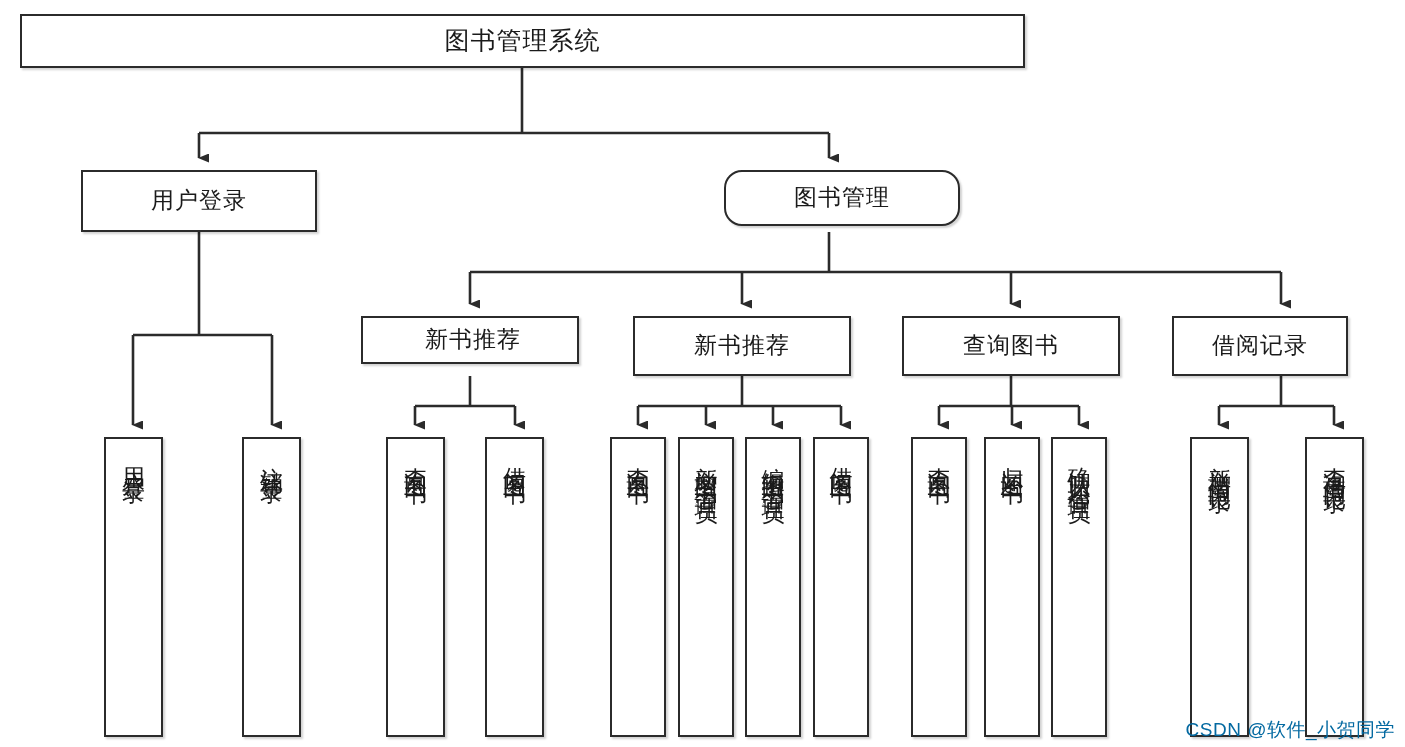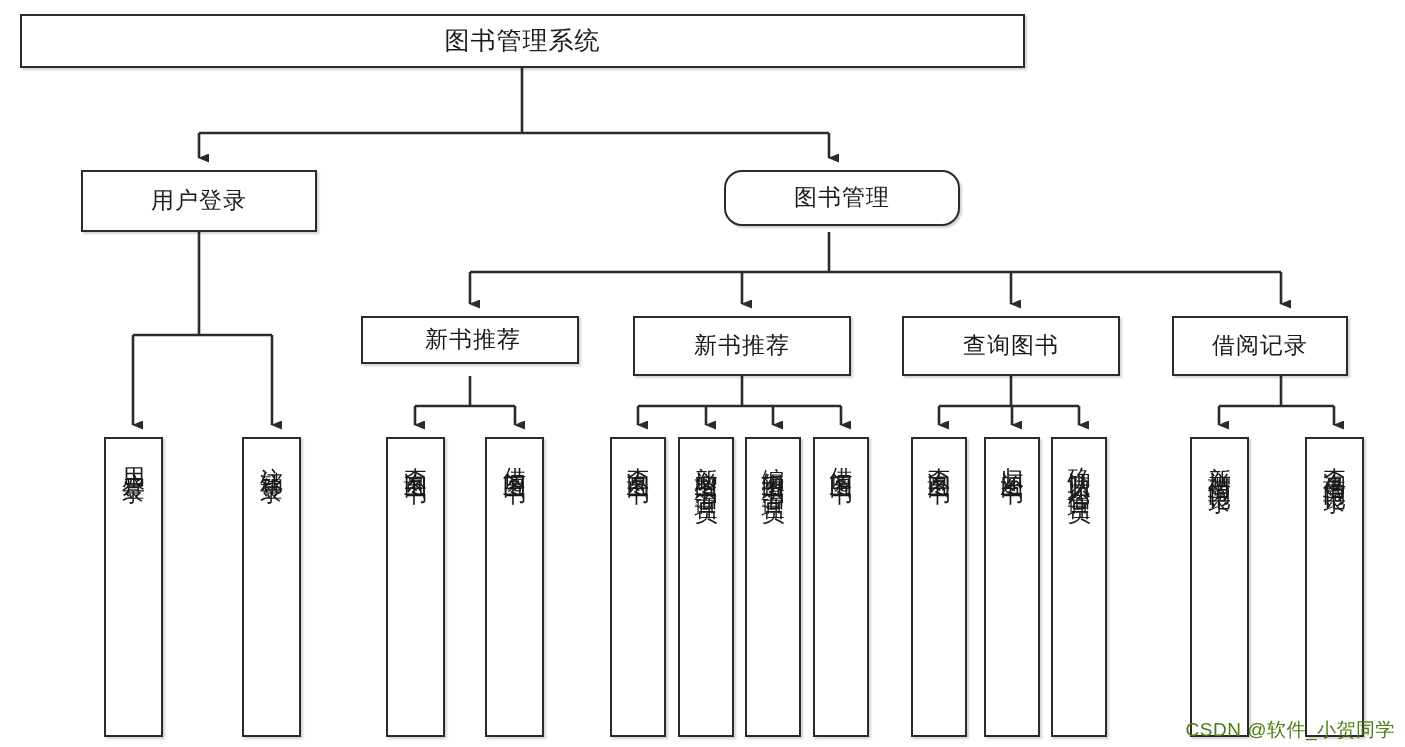--- a/index.html
+++ b/index.html
@@ -56,21 +56,21 @@
     color: #1a1a1a;
   }
   .node.title {
     font-size: 25px;
   }
   .watermark {
     position: absolute;
     right: 10px;
     bottom: 4px;
     font-size: 19px;
-    color: #4d7c0f;
+    color: #0369a1;
     letter-spacing: 0.5px;
     white-space: nowrap;
     user-select: none;
   }
 </style>
 </head>
 <body>
 
 <div id="canvas">
 

